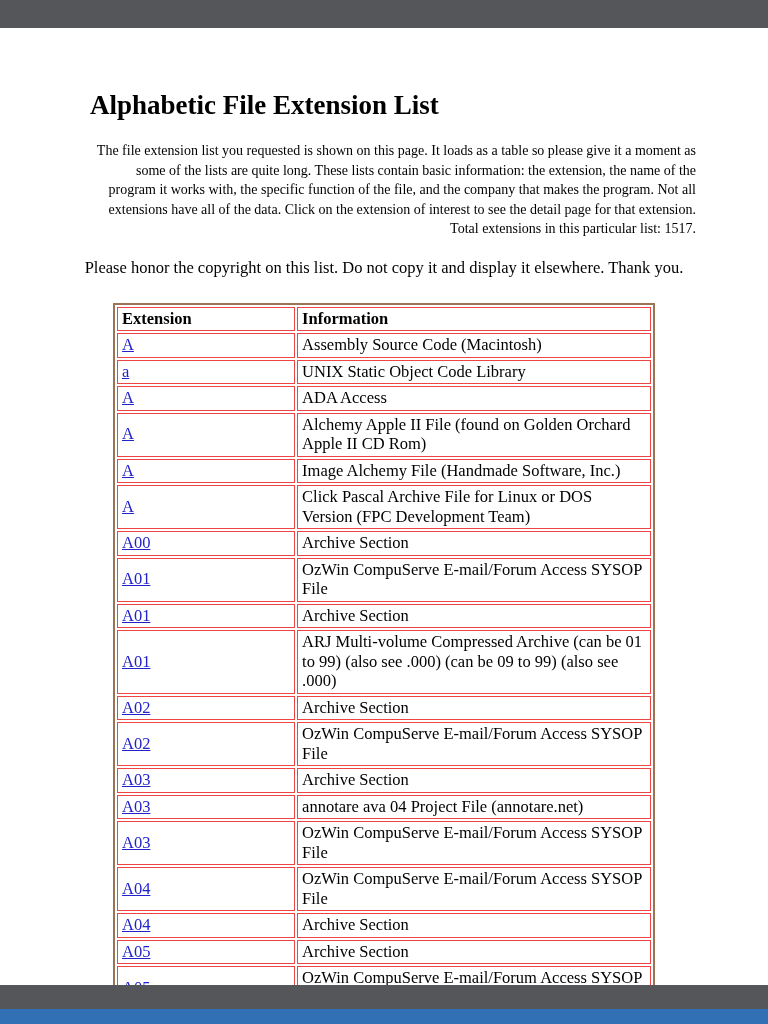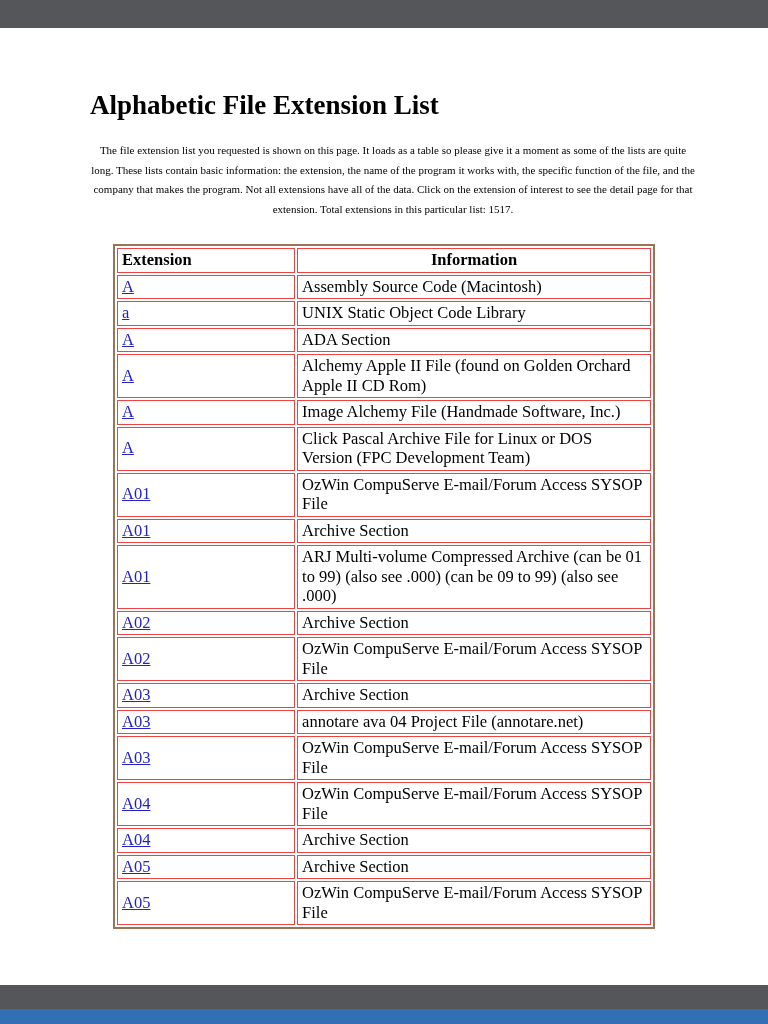--- a/index.html
+++ b/index.html
@@ -32,23 +32,23 @@
   }
   h1.doc-title {
     font-size: 27px;
     font-weight: bold;
     margin: 62px 0 0 90px;
     letter-spacing: 0px;
   }
   p.intro {
     width: 606px;
     margin: 20px 12px 0 90px;
-    font-size: 11px;
+    font-size: 14px;
     line-height: 19.5px;
-    text-align: center;
+    text-align: right;
   }
   p.copyright {
     width: 768px;
     margin: 19px 0 0 0;
     font-size: 16.5px;
     text-align: center;
   }
   table.ext-table {
     margin: 25px auto 0 auto;
     width: 542px;
@@ -80,52 +80,57 @@
 <div class="viewport">
 
   <div class="chrome-bar-top"></div>
 
   <div class="page-content">
 
     <h1 class="doc-title">Alphabetic File Extension List</h1>
 
     <p class="intro">The file extension list you requested is shown on this page. It loads as a table so please give it a moment as some of the lists are quite long. These lists contain basic information: the extension, the name of the program it works with, the specific function of the file, and the company that makes the program. Not all extensions have all of the data. Click on the extension of interest to see the detail page for that extension. Total extensions in this particular list: 1517.</p>
 
+    <p class="copyright">Please honor the copyright on this list. Do not copy it and display it elsewhere. Thank you.</p>
 
     <table class="ext-table">
       <thead>
         <tr>
           <th style="width:172px;">Extension</th>
-          <th style="width:354px;text-align:center;">Information</th>
+          <th style="width:354px;">Information</th>
         </tr>
       </thead>
       <tbody>
           <tr>
             <td class="ext-cell"><a class="ext-link" href="#">A</a></td>
             <td class="info-cell">Assembly Source Code (Macintosh)</td>
           </tr>
           <tr>
             <td class="ext-cell"><a class="ext-link" href="#">a</a></td>
             <td class="info-cell">UNIX Static Object Code Library</td>
           </tr>
           <tr>
             <td class="ext-cell"><a class="ext-link" href="#">A</a></td>
-            <td class="info-cell">ADA Section</td>
+            <td class="info-cell">ADA Access</td>
           </tr>
           <tr>
             <td class="ext-cell"><a class="ext-link" href="#">A</a></td>
             <td class="info-cell">Alchemy Apple II File (found on Golden Orchard Apple II CD Rom)</td>
           </tr>
           <tr>
             <td class="ext-cell"><a class="ext-link" href="#">A</a></td>
             <td class="info-cell">Image Alchemy File (Handmade Software, Inc.)</td>
           </tr>
           <tr>
             <td class="ext-cell"><a class="ext-link" href="#">A</a></td>
             <td class="info-cell">Click Pascal Archive File for Linux or DOS Version (FPC Development Team)</td>
+          </tr>
+          <tr>
+            <td class="ext-cell"><a class="ext-link" href="#">A00</a></td>
+            <td class="info-cell">Archive Section</td>
           </tr>
           <tr>
             <td class="ext-cell"><a class="ext-link" href="#">A01</a></td>
             <td class="info-cell">OzWin CompuServe E-mail/Forum Access SYSOP File</td>
           </tr>
           <tr>
             <td class="ext-cell"><a class="ext-link" href="#">A01</a></td>
             <td class="info-cell">Archive Section</td>
           </tr>
           <tr>

